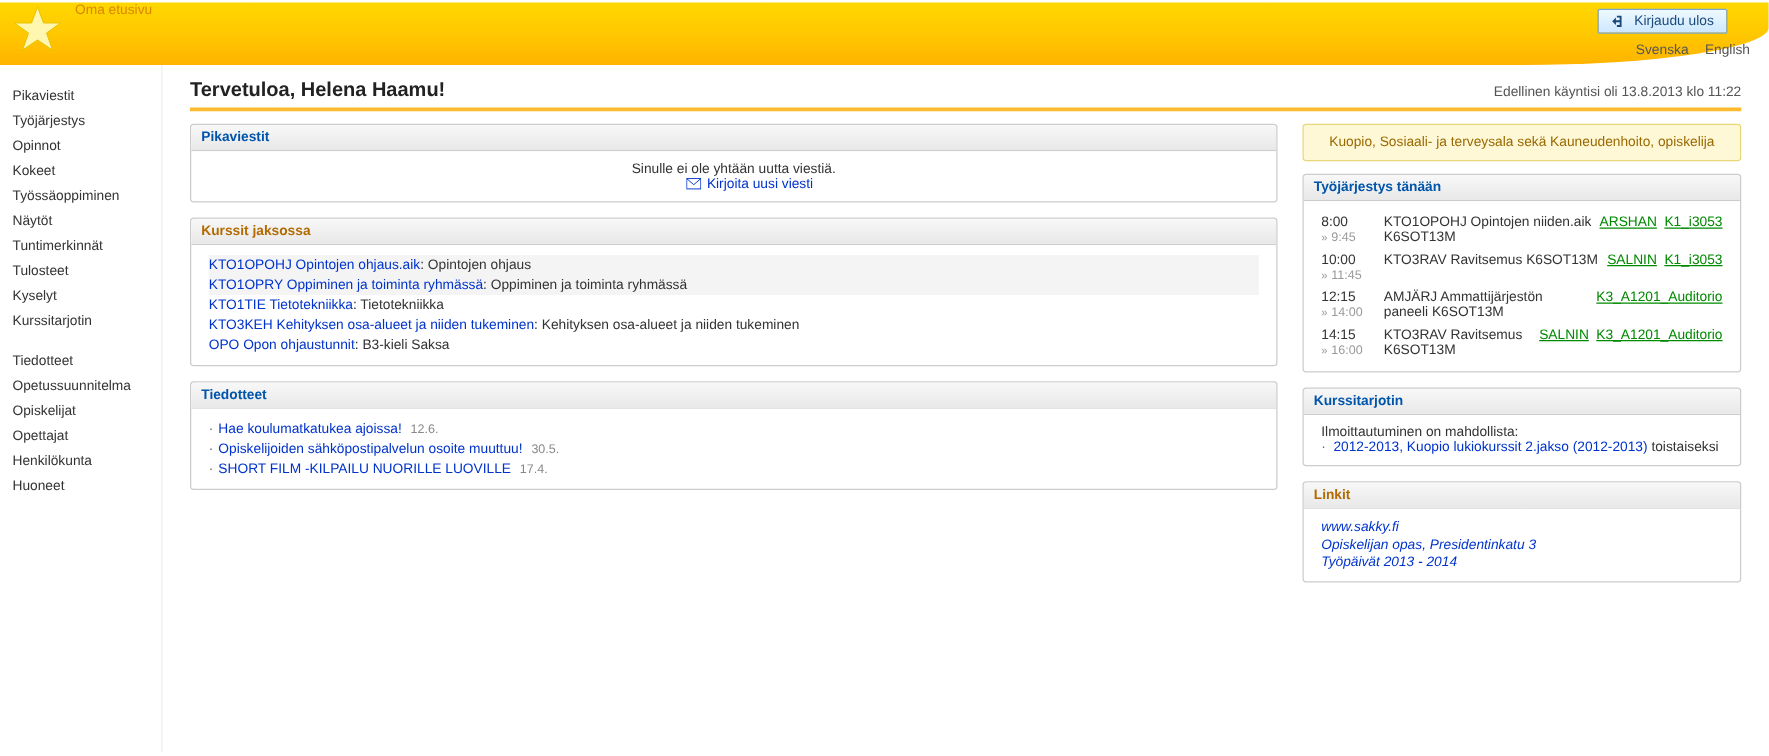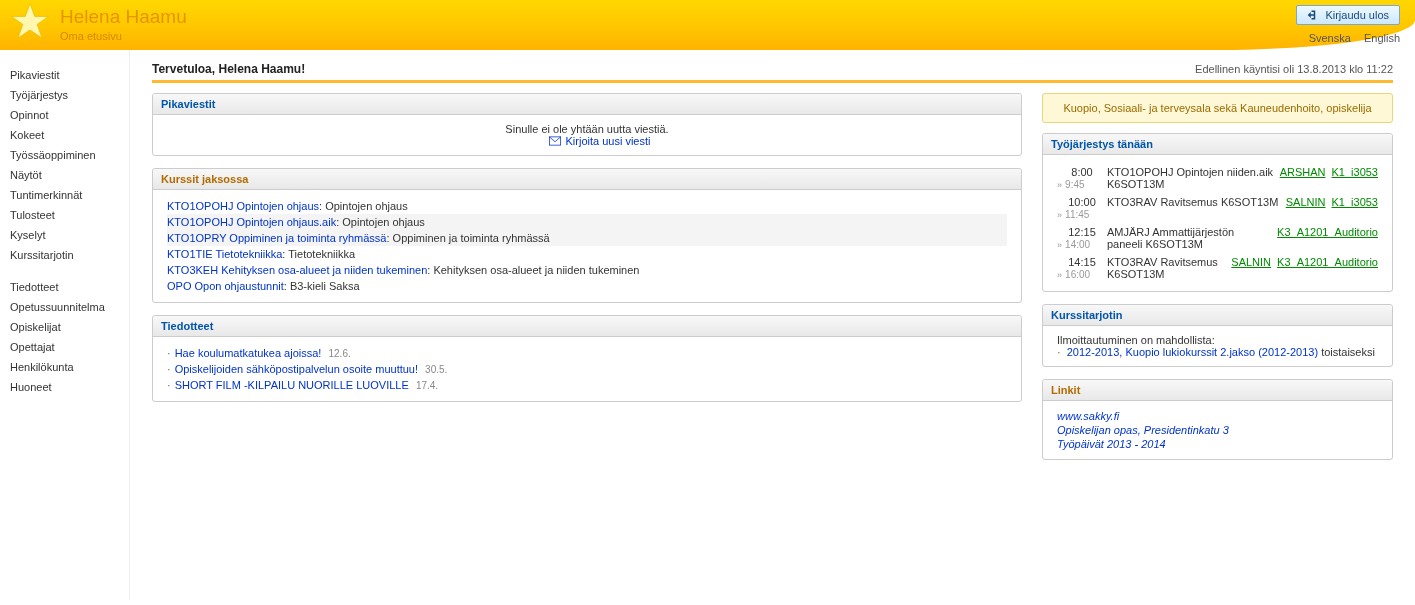--- a/index.html
+++ b/index.html
@@ -10,37 +10,37 @@
   background: linear-gradient(to bottom, #ffd700 0%, #ffc800 50%, #ffb300 100%);
   height: 50px;
   position: relative;
   padding-left: 60px;
   border-bottom-right-radius: 200px 30px;
 }
 .star-icon { position:absolute; left:10px; top:2px; width:40px; height:40px; }
 .header-title { color: #e69400; font-size: 19px; font-weight: normal; padding-top: 6px; }
 .header-sub { color: #d88800; font-size: 11px; margin-top: 2px; }
 .logout-btn {
-  position:absolute; right:15px; top:5px;
+  position:absolute; right:33px; top:5px;
   background: linear-gradient(to bottom,#eef9ff,#cde8ff);
   border:1px solid #7aa6d0; border-radius:2px;
   padding:3px 10px; color:#1a4a7a; font-size:11px; cursor:pointer;
   display:flex; align-items:center; gap:6px;
 }
 .lang-bar { position:absolute; right:15px; top:32px; font-size:11px; }
 .lang-bar a { color:#555; margin-left:10px; }
 
 .layout { display:flex; }
 .sidebar { width:130px; padding:15px 0 0 10px; border-right:1px solid #eee; min-height:550px; }
 .sidebar a { display:block; color:#333; padding:4px 0; font-size:11px; }
 .sidebar .gap { height:12px; }
 
 .main { flex:1; padding:12px 22px; }
 .main-head { display:flex; justify-content:space-between; align-items:baseline; border-bottom:3px solid #fdba2f; padding-bottom:4px; margin-bottom:10px; }
-.main-head h1 { font-size:12px; color:#222; font-weight:bold; }
+.main-head h1 { font-size:16px; color:#222; font-weight:bold; }
 .last-visit { font-size:11px; color:#555; }
 
 .cols { display:flex; gap:20px; }
 .col-left { flex:1; min-width:0; }
 .col-right { width:351px; }
 
 .panel { border:1px solid #ccc; border-radius:3px; margin-bottom:12px; background:#fff; }
 .panel-head { background:linear-gradient(to bottom,#f8f8f8,#e8e8e8); border-bottom:1px solid #ccc; padding:4px 8px; font-weight:bold; font-size:11px; border-radius:3px 3px 0 0; }
 .panel-head.blue { color:#0055aa; }
 .panel-head.orange { color:#b36b00; }
@@ -56,41 +56,40 @@
 
 .bulletin { padding:2px 0; }
 .bulletin .dot { color:#666; margin-right:4px; }
 .bulletin a { color:#0033cc; }
 .bulletin .date { color:#888; font-size:10px; margin-left:4px; }
 
 .info-strip { background:#fff8d7; border:1px solid #e8d777; border-radius:3px; padding:8px 10px; color:#9a6a00; margin-bottom:10px; font-size:11px; text-align:center; }
 
 .sched-row { display:flex; padding:3px 0; }
 .sched-times { width:50px; }
-.sched-start { color:#333;text-align:center; }
+.sched-start { color:#333; }
 .sched-arrow { color:#999; font-size:9px; }
 .sched-end { color:#999; font-size:10px; }
 .sched-mid { flex:1; color:#333; }
 .sched-right { text-align:right; white-space:nowrap; }
 .sched-right a { color:#008a00; text-decoration:underline; margin-left:6px; }
 
 .links-list a, .enroll a { color:#0033cc; display:block; padding:1px 0; }
 .enroll .dot { color:#666; margin-right:3px; }
 .plain { color:#333; }
 
 svg.icon { width:12px; height:12px; }
 </style>
 </head>
 <body>
 
 <div class="header">
   <svg class="star-icon" viewBox="0 0 50 50">
     <polygon points="25,2 31,18 48,18 34,28 40,45 25,35 10,45 16,28 2,18 19,18" fill="#fff6b0" stroke="#e6c200" stroke-width="1"></polygon>
   </svg>
-  <div class="header-title">Helena Haamu</div>
   <div class="header-sub">Oma etusivu</div>
   <button class="logout-btn">
     <svg class="icon" viewBox="0 0 16 16">
         <path d="M6 2h5v12H6v-2h3V4H6z M1 8l4-4v3h5v2H5v3z" fill="#1a4a7a"></path>
       </svg>
     <span>Kirjaudu ulos</span>
   </button>
   <div class="lang-bar">
     <a href="#">Svenska</a>
     <a href="#">English</a>
@@ -142,21 +141,20 @@
                   <path d="M0.5 0.5 L8 7 L15.5 0.5" fill="none" stroke="#0033cc"></path>
                 </svg>
               <span>Kirjoita uusi viesti</span>
             </a>
           </div>
         </div>
 
         <div class="panel">
           <div class="panel-head orange">Kurssit jaksossa</div>
           <div class="panel-body" id="courses-body">
-              <div class="course-row"><a href="#">KTO1OPOHJ Opintojen ohjaus</a><span class="course-desc">: Opintojen ohjaus</span></div>
               <div class="course-row alt"><a href="#">KTO1OPOHJ Opintojen ohjaus.aik</a><span class="course-desc">: Opintojen ohjaus</span></div>
               <div class="course-row alt"><a href="#">KTO1OPRY Oppiminen ja toiminta ryhmässä</a><span class="course-desc">: Oppiminen ja toiminta ryhmässä</span></div>
               <div class="course-row"><a href="#">KTO1TIE Tietotekniikka</a><span class="course-desc">: Tietotekniikka</span></div>
               <div class="course-row"><a href="#">KTO3KEH Kehityksen osa-alueet ja niiden tukeminen</a><span class="course-desc">: Kehityksen osa-alueet ja niiden tukeminen</span></div>
               <div class="course-row"><a href="#">OPO Opon ohjaustunnit</a><span class="course-desc">: B3-kieli Saksa</span></div>
             </div>
         </div>
 
         <div class="panel">
           <div class="panel-head blue">Tiedotteet</div>

